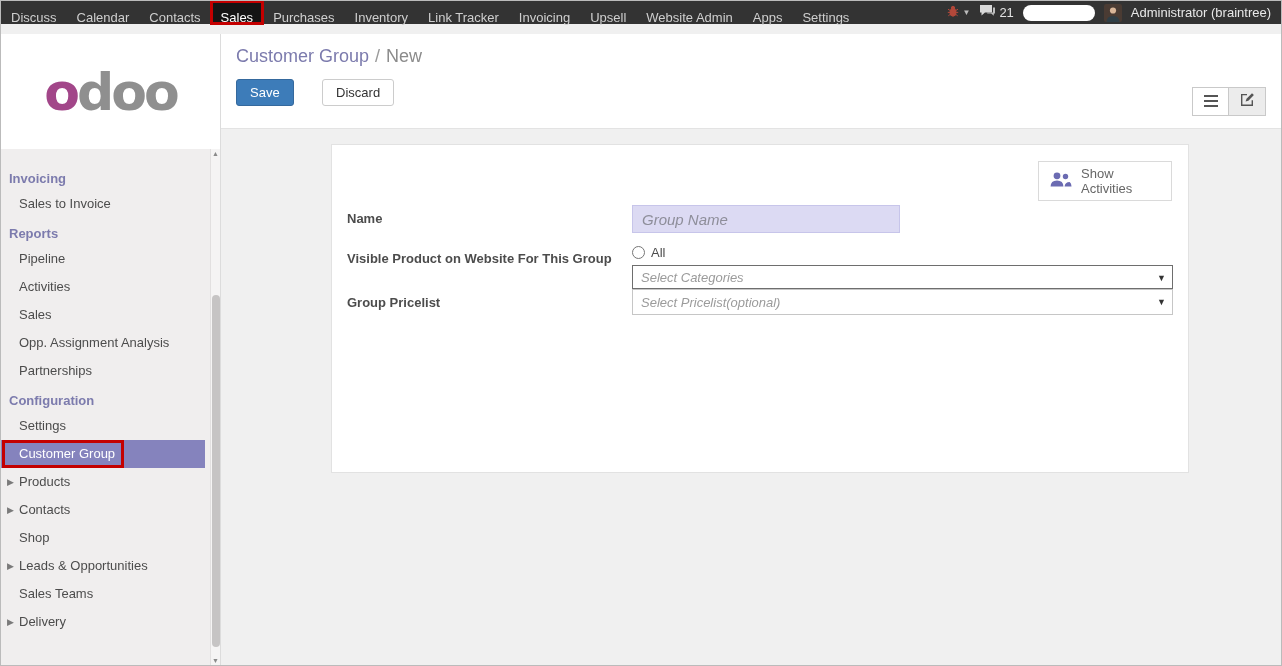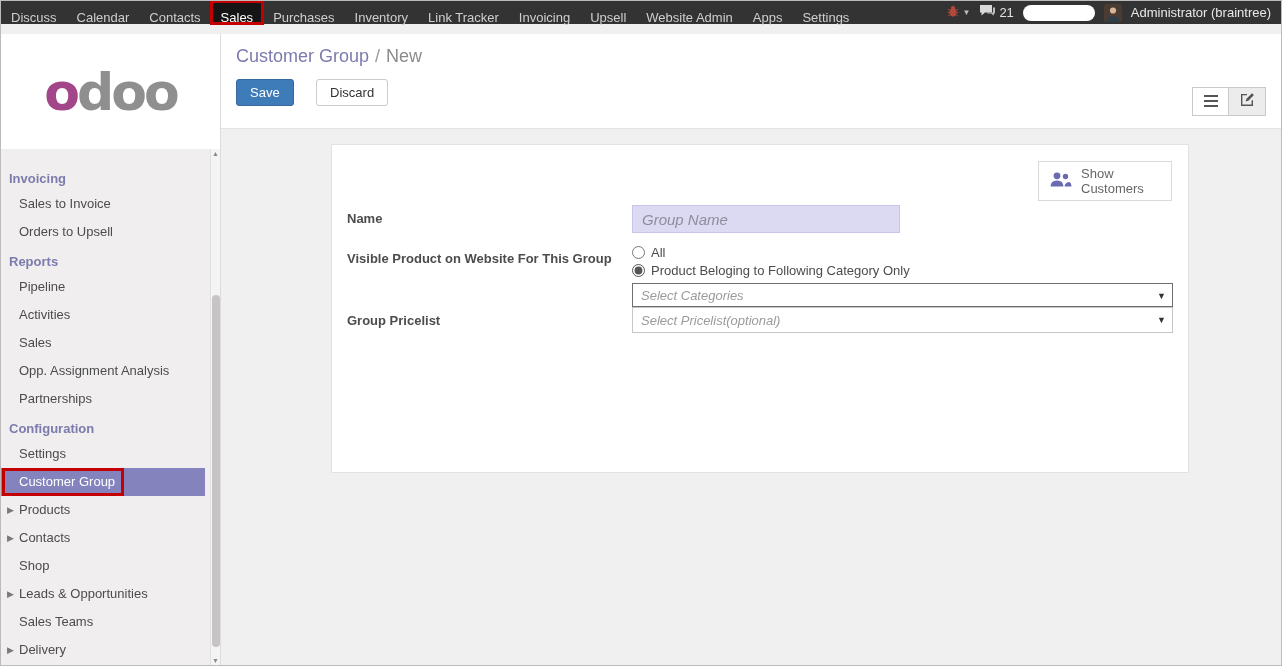--- a/index.html
+++ b/index.html
@@ -37,21 +37,21 @@
 
   
   .main { position:absolute; top:33px; left:220px; right:0; bottom:0; background:#f0f0f0; }
   .control-panel { position:relative; height:95px; background:#ffffff; border-bottom:1px solid #e3e3e3; padding:10px 15px; }
   .breadcrumb { font-size:18px; margin:2px 0 12px 0; }
   .breadcrumb a { color:#7c7bad; text-decoration:none; cursor:pointer; }
   .breadcrumb .sep { color:#999; margin:0 6px; }
   .breadcrumb .current { color:#8b8b8b; }
   .btn { font-size:13px; padding:5px 13px; border-radius:3px; border:1px solid transparent; cursor:pointer; font-family:"Liberation Sans", sans-serif; }
   .btn-save { background:#3d7cb9; color:#fff; border-color:#35699d; }
-  .btn-discard { background:#fff; color:#333; border-color:#cccccc; margin-left:18px; }
+  .btn-discard { background:#fff; color:#333; border-color:#cccccc; margin-left:24px; }
   .view-switcher { position:absolute; right:15px; bottom:12px; display:flex; }
   .vs-btn { width:37px; height:29px; border:1px solid #c9c9c9; background:#fff; display:flex; align-items:center; justify-content:center; cursor:pointer; }
   .vs-btn + .vs-btn { border-left:none; }
   .vs-btn.active { background:#ececec; }
 
   .form-wrap { padding:15px 0 0 110px; }
   .card { position:relative; width:858px; height:329px; background:#ffffff; border:1px solid #e2e2e2; padding:15px; }
   .stat-button { position:absolute; top:16px; right:16px; width:134px; min-height:39px; background:#fff; border:1px solid #dadada; display:flex; align-items:center; gap:9px; padding:4px 9px; cursor:pointer; }
   .stat-button .stat-text { font-size:13px; color:#666; line-height:15px; }
 
@@ -125,21 +125,20 @@
   </header>
 
   <aside class="sidebar">
     <div class="logo-area">
       <div class="logo"><span class="accent">o</span><span>doo</span></div>
     </div>
 
     <nav class="side-menu">
       <div class="section-title">Invoicing</div>
       <a class="side-item">Sales to Invoice</a>
-      <a class="side-item">Orders to Upsell</a>
 
       <div class="section-title">Reports</div>
       <a class="side-item">Pipeline</a>
       <a class="side-item">Activities</a>
       <a class="side-item">Sales</a>
       <a class="side-item">Opp. Assignment Analysis</a>
       <a class="side-item">Partnerships</a>
 
       <div class="section-title">Configuration</div>
       <a class="side-item">Settings</a>
@@ -214,42 +213,38 @@
           <span>
             <svg width="24" height="17" viewBox="0 0 24 17">
                 <g fill="#6b6bb2">
                   <circle cx="9" cy="4.8" r="3.4"></circle>
                   <path d="M2.6 15.5 q0-6 6.4-6 t6.4 6 z"></path>
                   <circle cx="17.5" cy="5.5" r="2.7"></circle>
                   <path d="M16.6 15.5 q0.4-4.6 5-4.6 q1.9 1 1.9 4.6 z"></path>
                 </g>
               </svg>
           </span>
-          <span class="stat-text">Show Customers</span>
+          <span class="stat-text">Show Activities</span>
         </div>
 
         <div class="form-rows">
 
           <div class="frow">
             <div class="flabel">Name</div>
             <div class="fwidget">
               <input class="name-input" type="text" placeholder="Group Name" style="">
             </div>
           </div>
 
           <div class="frow" style="margin-bottom:0;">
             <div class="flabel">Visible Product on Website For This Group</div>
             <div class="fwidget">
               <div class="radio-row">
                 <input type="radio" id="opt-all" name="visible-product" style="">
                 <label for="opt-all">All</label>
-              </div>
-              <div class="radio-row">
-                <input type="radio" id="opt-cat" name="visible-product" checked="" style="">
-                <label for="opt-cat">Product Beloging to Following Category Only</label>
               </div>
               <div class="select-box">
                 <span>Select Categories</span>
                 <span class="caret">▼</span>
               </div>
             </div>
           </div>
 
           <div class="frow">
             <div class="flabel">Group Pricelist</div>

